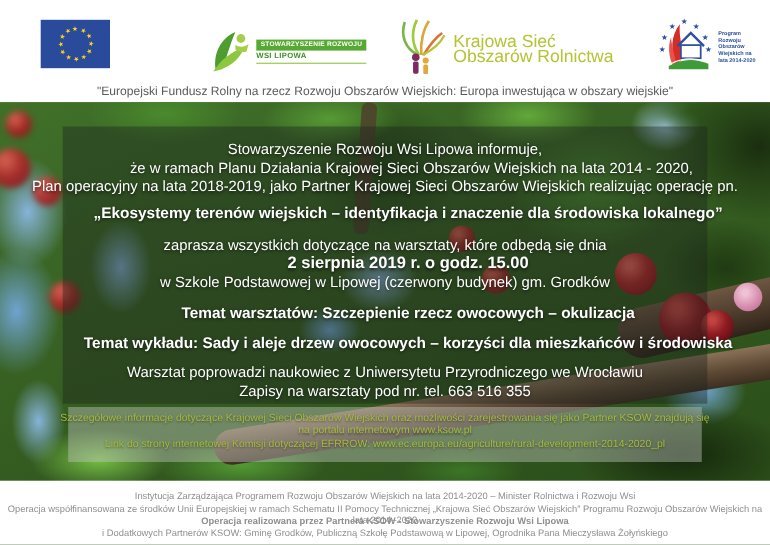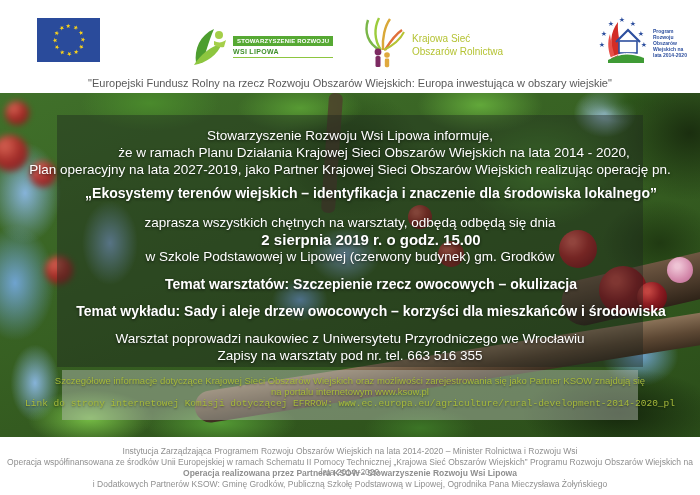--- a/index.html
+++ b/index.html
@@ -27,21 +27,21 @@
   .eu-flag .s12{transform:rotate(330deg) translateY(-14px);}
 
   .lipowa{position:absolute;left:192px;top:24px;height:46px;display:flex;align-items:center;}
   .lipowa-text{margin-left:3px;}
   .lipowa-l1{display:block;background:#56a933;color:#fff;font-weight:bold;
         font-size:6px;padding:2px 4px;letter-spacing:.2px;}
   .lipowa-l2{display:block;color:#3f8f2a;font-weight:bold;font-size:7px;margin-top:2px;
         border-bottom:1px solid #8dc63f;padding-bottom:2px;letter-spacing:.3px;}
 
   .ksow{position:absolute;left:362px;top:17px;height:56px;display:flex;align-items:center;}
-  .ksow-text{margin-left:6px;color:#b5c334;font-size:10px;line-height:13px;}
+  .ksow-text{margin-left:6px;color:#b5c334;font-size:16px;line-height:13px;}
 
   .prow{position:absolute;left:598px;top:14px;height:58px;display:flex;align-items:center;}
   .prow-text{margin-left:3px;width:36px;color:#2d4f9e;font-size:5px;line-height:6px;font-weight:bold;}
 
   .tagline{position:absolute;left:0;top:77px;width:700px;text-align:center;
         color:#5a5a5a;font-size:11px;}
 
   
   .photo{position:absolute;left:0;top:93px;width:700px;height:372px;overflow:hidden;
     background-color:#3a6424;
@@ -198,32 +198,32 @@
     <div class="ch" style="left:559px;top:137px;width:38px;height:38px;"></div>
     <div class="ch dark" style="left:599px;top:173px;width:48px;height:48px;"></div>
     <div class="ch dark" style="left:637px;top:189px;width:30px;height:30px;"></div>
     <div class="blossom" style="left:667px;top:164px;width:26px;height:26px;"></div>
 
     <div class="ov-dark"></div>
     <div class="ov-light"></div>
 
     <div class="pline" style="top:35px;">Stowarzyszenie Rozwoju Wsi Lipowa informuje,</div>
     <div class="pline" style="top:52px;margin-left:24px;">że w ramach Planu Działania Krajowej Sieci Obszarów Wiejskich na lata 2014 - 2020,</div>
-    <div class="pline" style="top:69px;">Plan operacyjny na lata 2027-2019, jako Partner Krajowej Sieci Obszarów Wiejskich realizując operację pn.</div>
+    <div class="pline" style="top:69px;">Plan operacyjny na lata 2018-2019, jako Partner Krajowej Sieci Obszarów Wiejskich realizując operację pn.</div>
     <div class="pline b" style="top:92px;font-size:14px;">„Ekosystemy terenów wiejskich – identyfikacja i znaczenie dla środowiska lokalnego”</div>
-    <div class="pline" style="top:122px;">zaprasza wszystkich chętnych na warsztaty, odbędą odbędą się dnia</div>
+    <div class="pline" style="top:122px;">zaprasza wszystkich dotyczące na warsztaty, które odbędą się dnia</div>
     <div class="pline b" style="top:138px;font-size:15px;">2 sierpnia 2019 r. o godz. 15.00</div>
     <div class="pline" style="top:156px;">w Szkole Podstawowej w Lipowej (czerwony budynek) gm. Grodków</div>
     <div class="pline b" style="top:183px;font-size:14px;">Temat warsztatów: Szczepienie rzecz owocowych – okulizacja</div>
     <div class="pline b" style="top:210px;font-size:14px;">Temat wykładu: Sady i aleje drzew owocowych – korzyści dla mieszkańców i środowiska</div>
     <div class="pline" style="top:238px;">Warsztat poprowadzi naukowiec z Uniwersytetu Przyrodniczego we Wrocławiu</div>
     <div class="pline" style="top:255px;">Zapisy na warsztaty pod nr. tel. 663 516 355</div>
     <div class="pline info" style="top:293px;">na portalu internetowym www.ksow.pl</div>
     <div class="pline info" style="top:282px;">Szczegółowe informacje dotyczące Krajowej Sieci Obszarów Wiejskich oraz możliwości zarejestrowania się jako Partner KSOW znajdują się</div>
-    <div class="pline info" style="top:305px;font-family:Liberation Mono, monospace;">Link do strony internetowej Komisji dotyczącej EFRROW: www.ec.europa.eu/agriculture/rural-development-2014-2020_pl</div>
+    <div class="pline info" style="top:305px;">Link do strony internetowej Komisji dotyczącej EFRROW: www.ec.europa.eu/agriculture/rural-development-2014-2020_pl</div>
   </div>
 
   <div class="ftr">
     <div class="fline" style="top:9px;">Instytucja Zarządzająca Programem Rozwoju Obszarów Wiejskich na lata 2014-2020 – Minister Rolnictwa i Rozwoju Wsi</div>
     <div class="fline" style="top:20px;">Operacja współfinansowana ze środków Unii Europejskiej w ramach Schematu II Pomocy Technicznej „Krajowa Sieć Obszarów Wiejskich” Programu Rozwoju Obszarów Wiejskich na lata 2014–2020</div>
     <div class="fline" style="top:31px;font-weight:bold;">Operacja realizowana przez Partnera KSOW - Stowarzyszenie Rozwoju Wsi Lipowa</div>
     <div class="fline" style="top:42px;">i Dodatkowych Partnerów KSOW: Gminę Grodków, Publiczną Szkołę Podstawową w Lipowej, Ogrodnika Pana Mieczysława Żołyńskiego</div>
   </div>
 
 </div>

